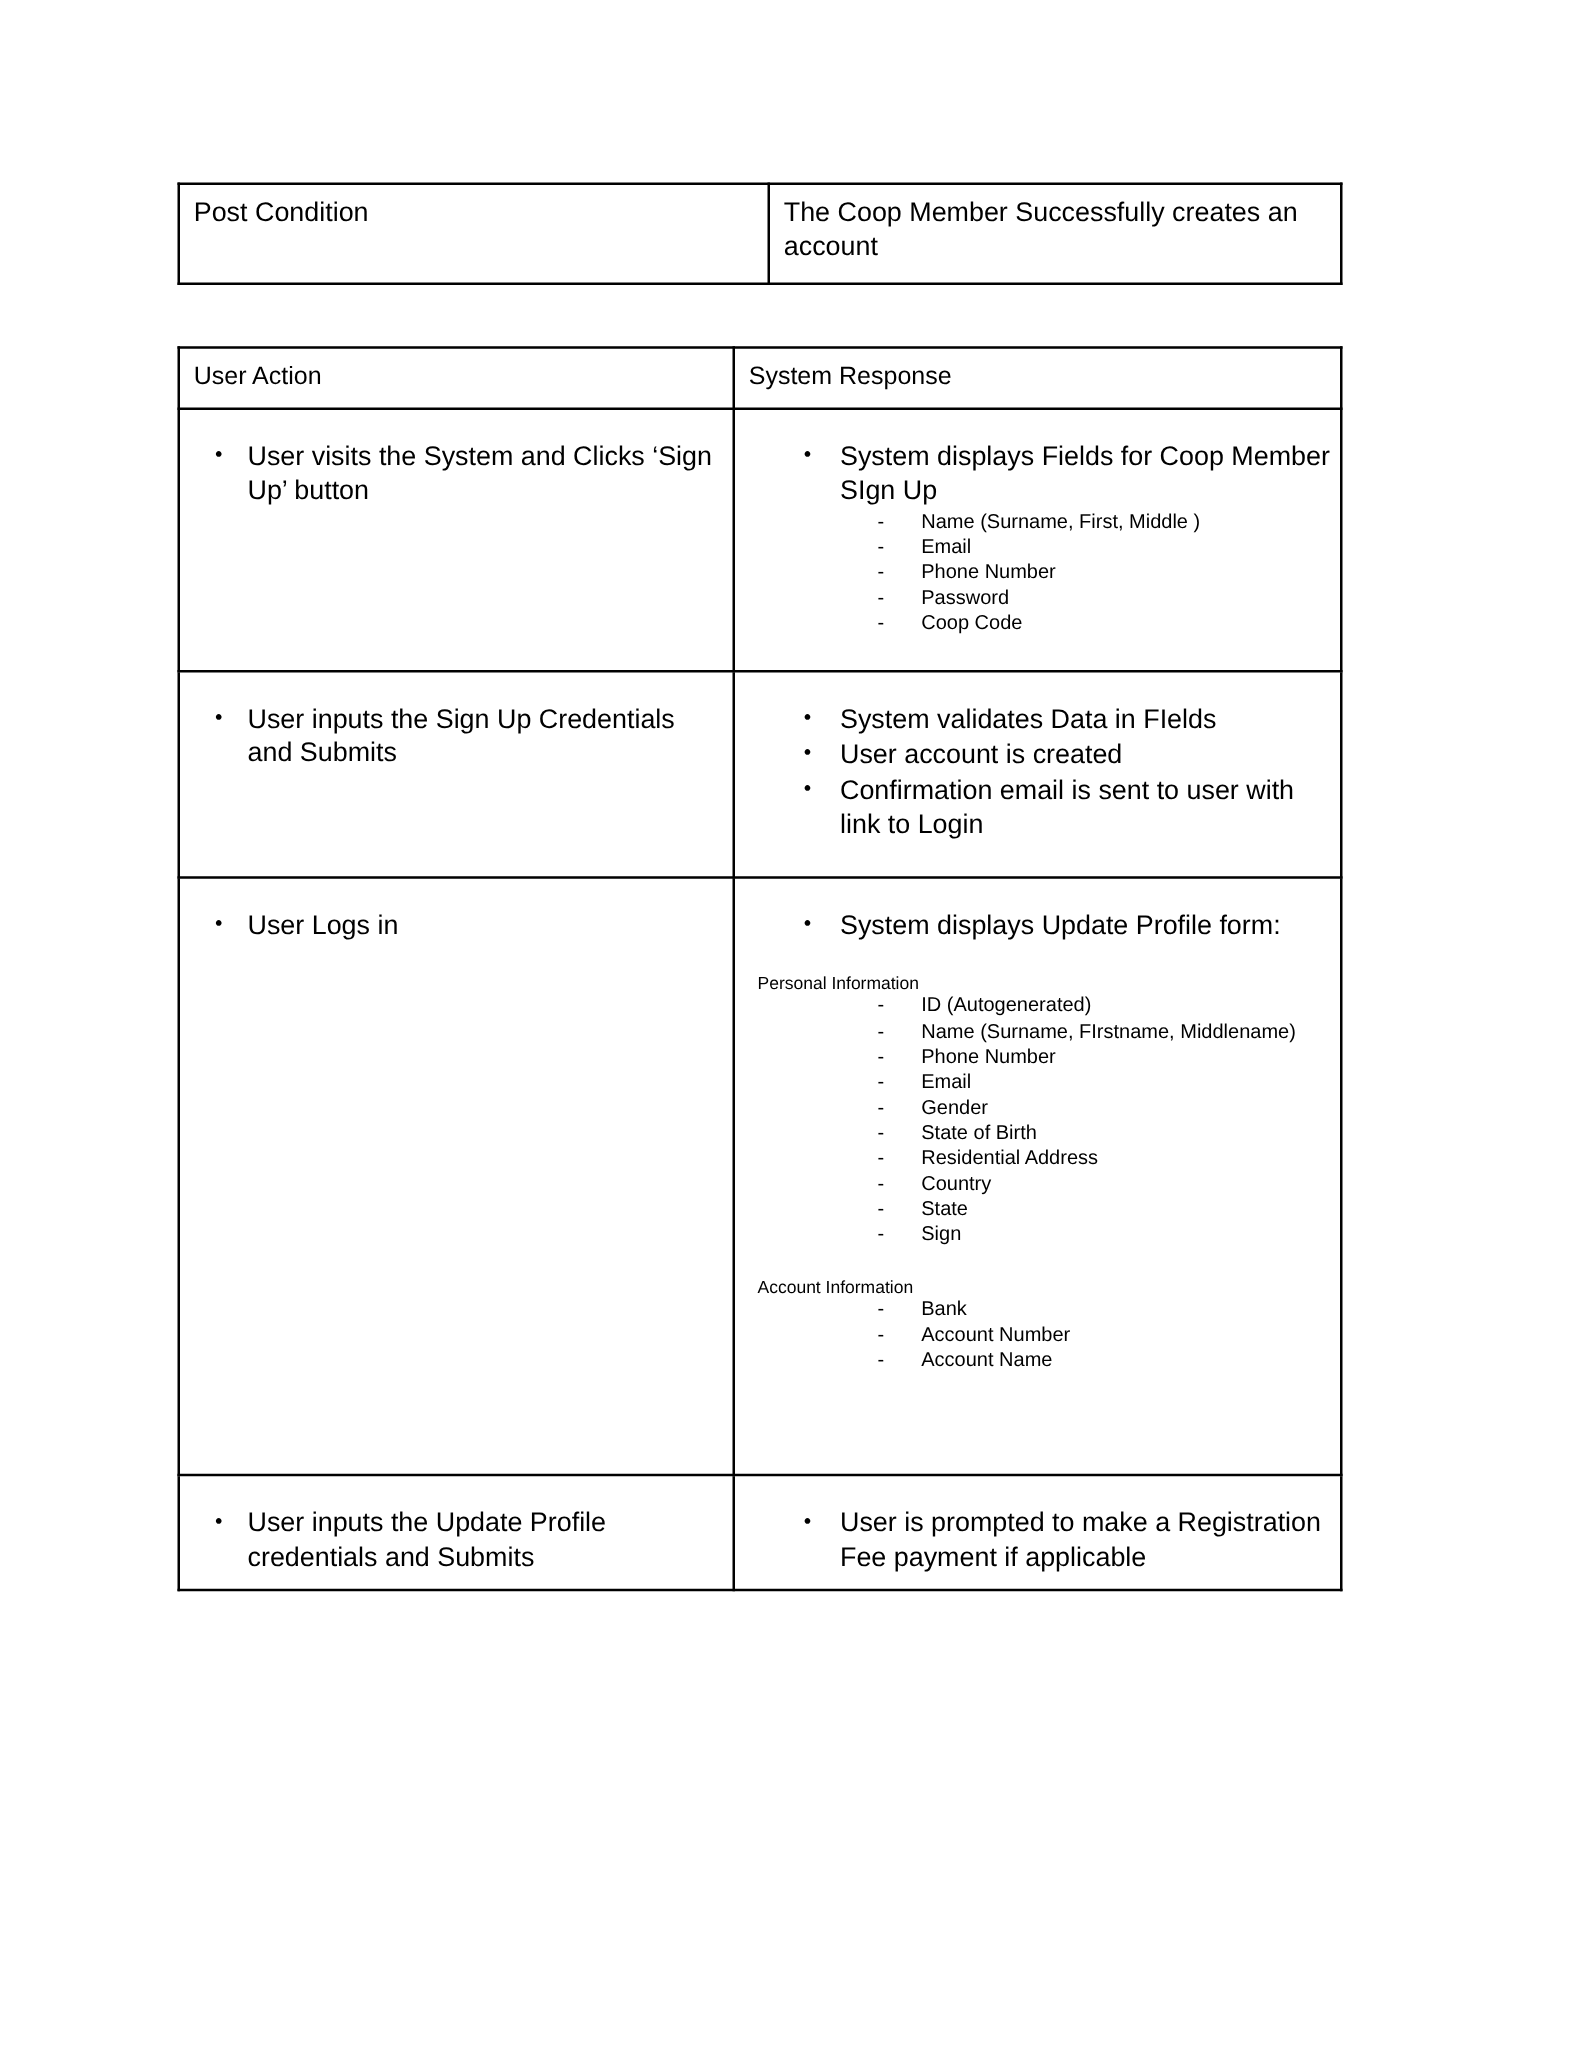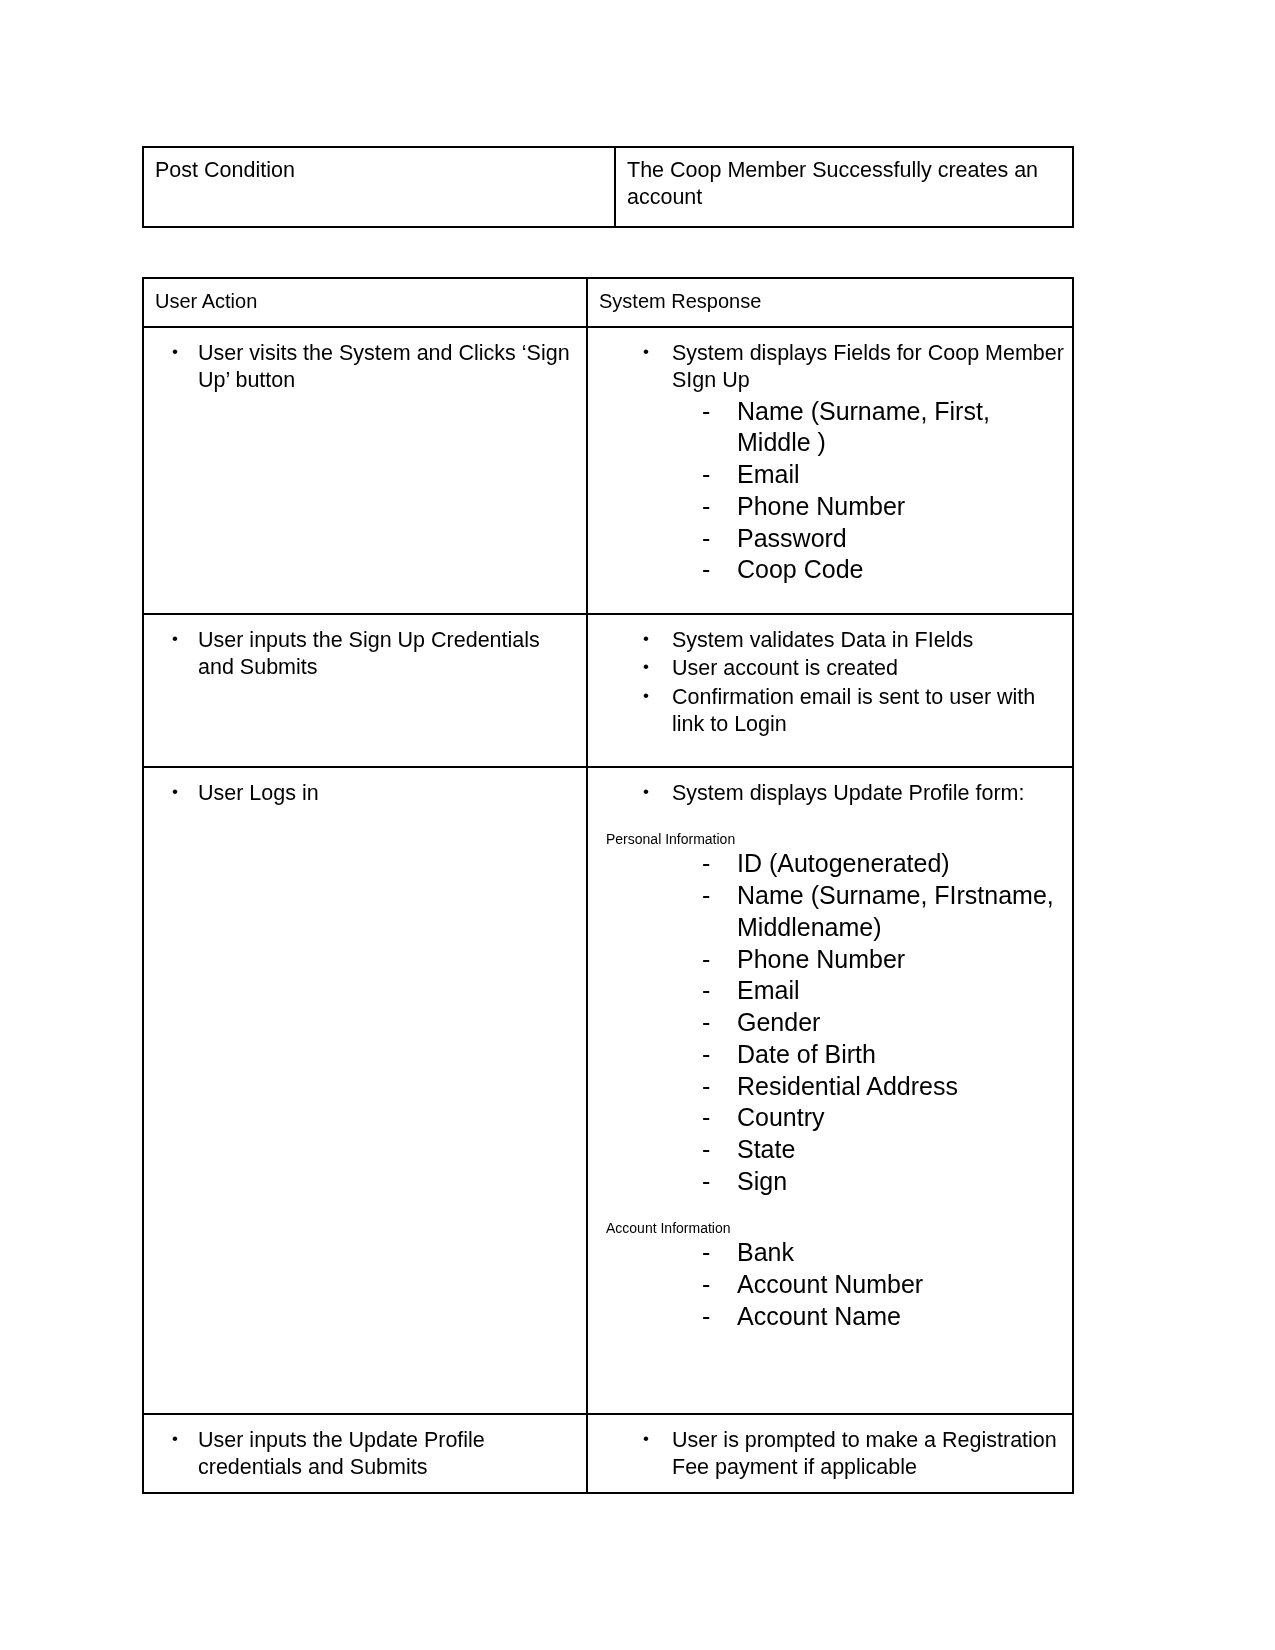--- a/index.html
+++ b/index.html
@@ -60,21 +60,21 @@
   .main-table td.col-left  { width: 442px; }
   .main-table td.col-right { width: 484px; margin-top: 40px; }
 
   .hdr-cell {
     padding: 10px 10px 12px 11px;
     font-size: 20px;
     line-height: 1.25;
   }
 
   .body-cell {
-    padding: 12px 8px 10px 6px;
+    padding: 24px 8px 10px 6px;
     font-size: 21.5px;
     line-height: 1.27;
   }
 
   
   ul.bul {
     list-style: none;
     margin: 0;
     padding: 0;
   }
@@ -99,21 +99,21 @@
   
   ul.dash {
     list-style: none;
     margin: 0;
     padding: 0;
   }
   ul.dash > li {
     position: relative;
     padding-left: 143px;
     margin: 0;
-    font-size: 25px;
+    font-size: 16px;
     line-height: 1.27;
   }
   ul.dash > li::before {
     content: "-";
     position: absolute;
     left: 108px;
     top: 0;
   }
 
   .sect-label {
@@ -218,21 +218,21 @@
 
             <div class="gap-md"></div>
 
             <div class="sect-label">Personal Information</div>
             <ul class="dash">
               <li>ID (Autogenerated)</li>
               <li>Name (Surname, FIrstname, Middlename)</li>
               <li>Phone Number</li>
               <li>Email</li>
               <li>Gender</li>
-              <li>Date of Birth</li>
+              <li>State of Birth</li>
               <li>Residential Address</li>
               <li>Country</li>
               <li>State</li>
               <li>Sign</li>
             </ul>
 
             <div class="gap-md"></div>
 
             <div class="sect-label">Account Information</div>
             <ul class="dash">

